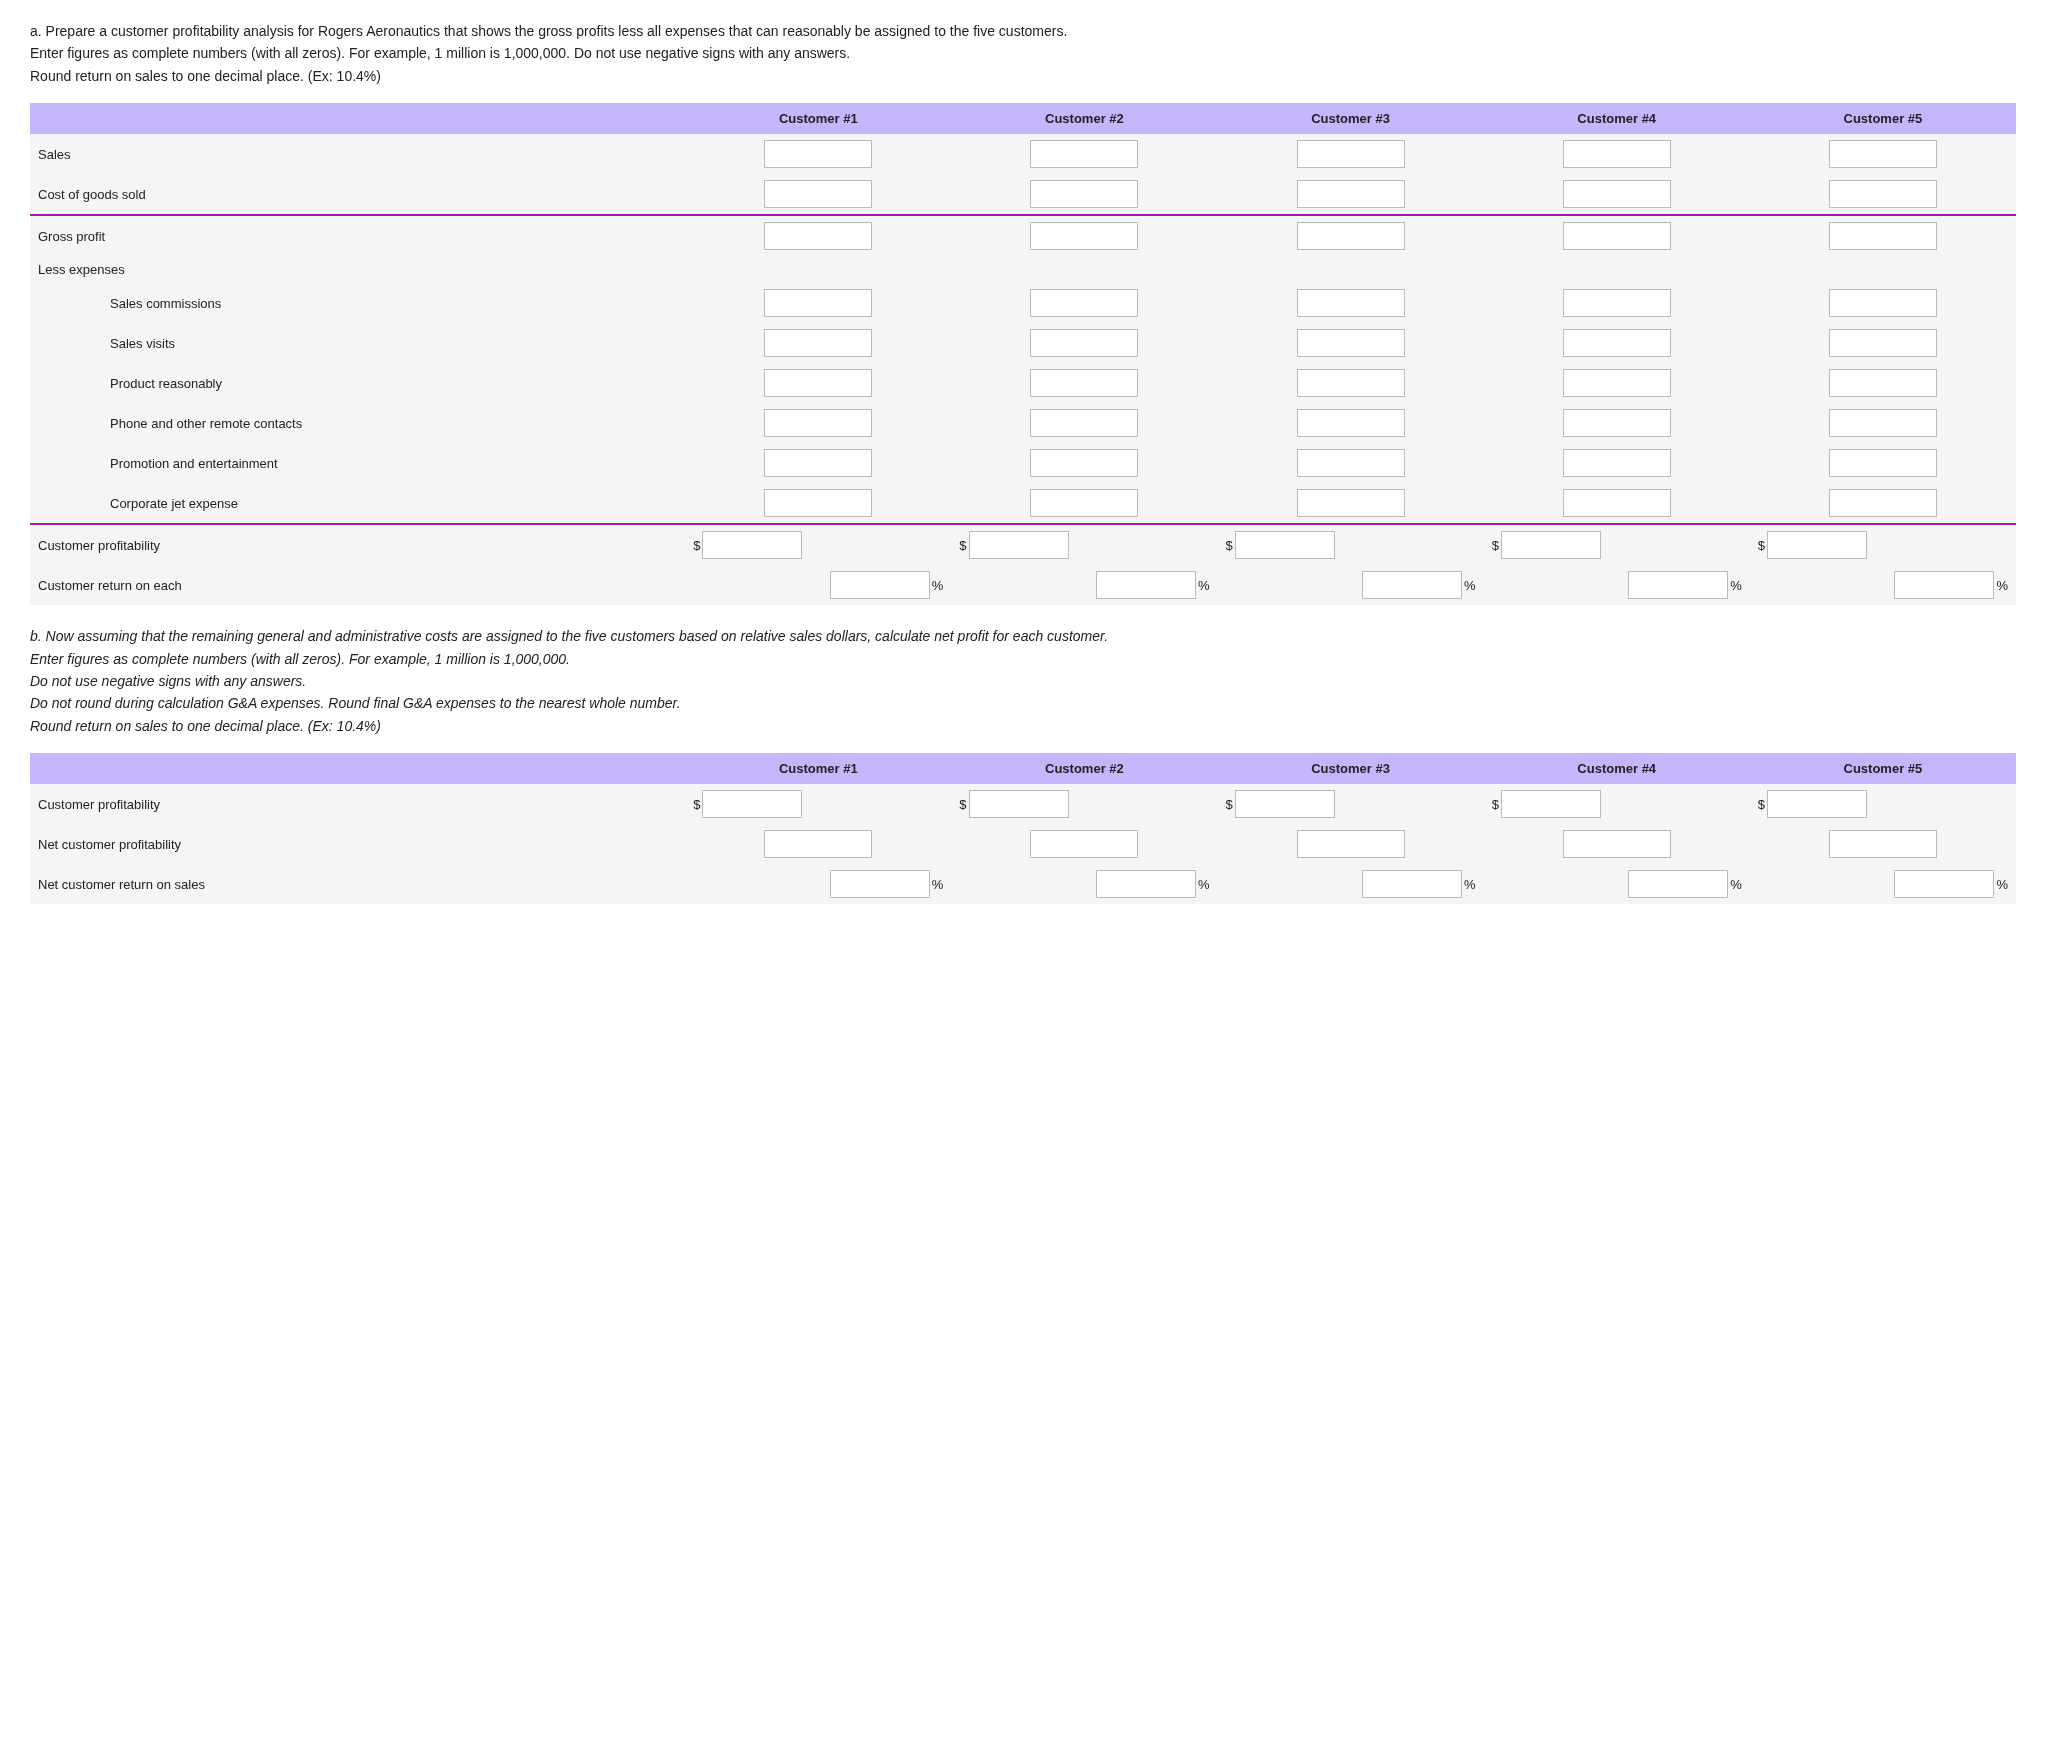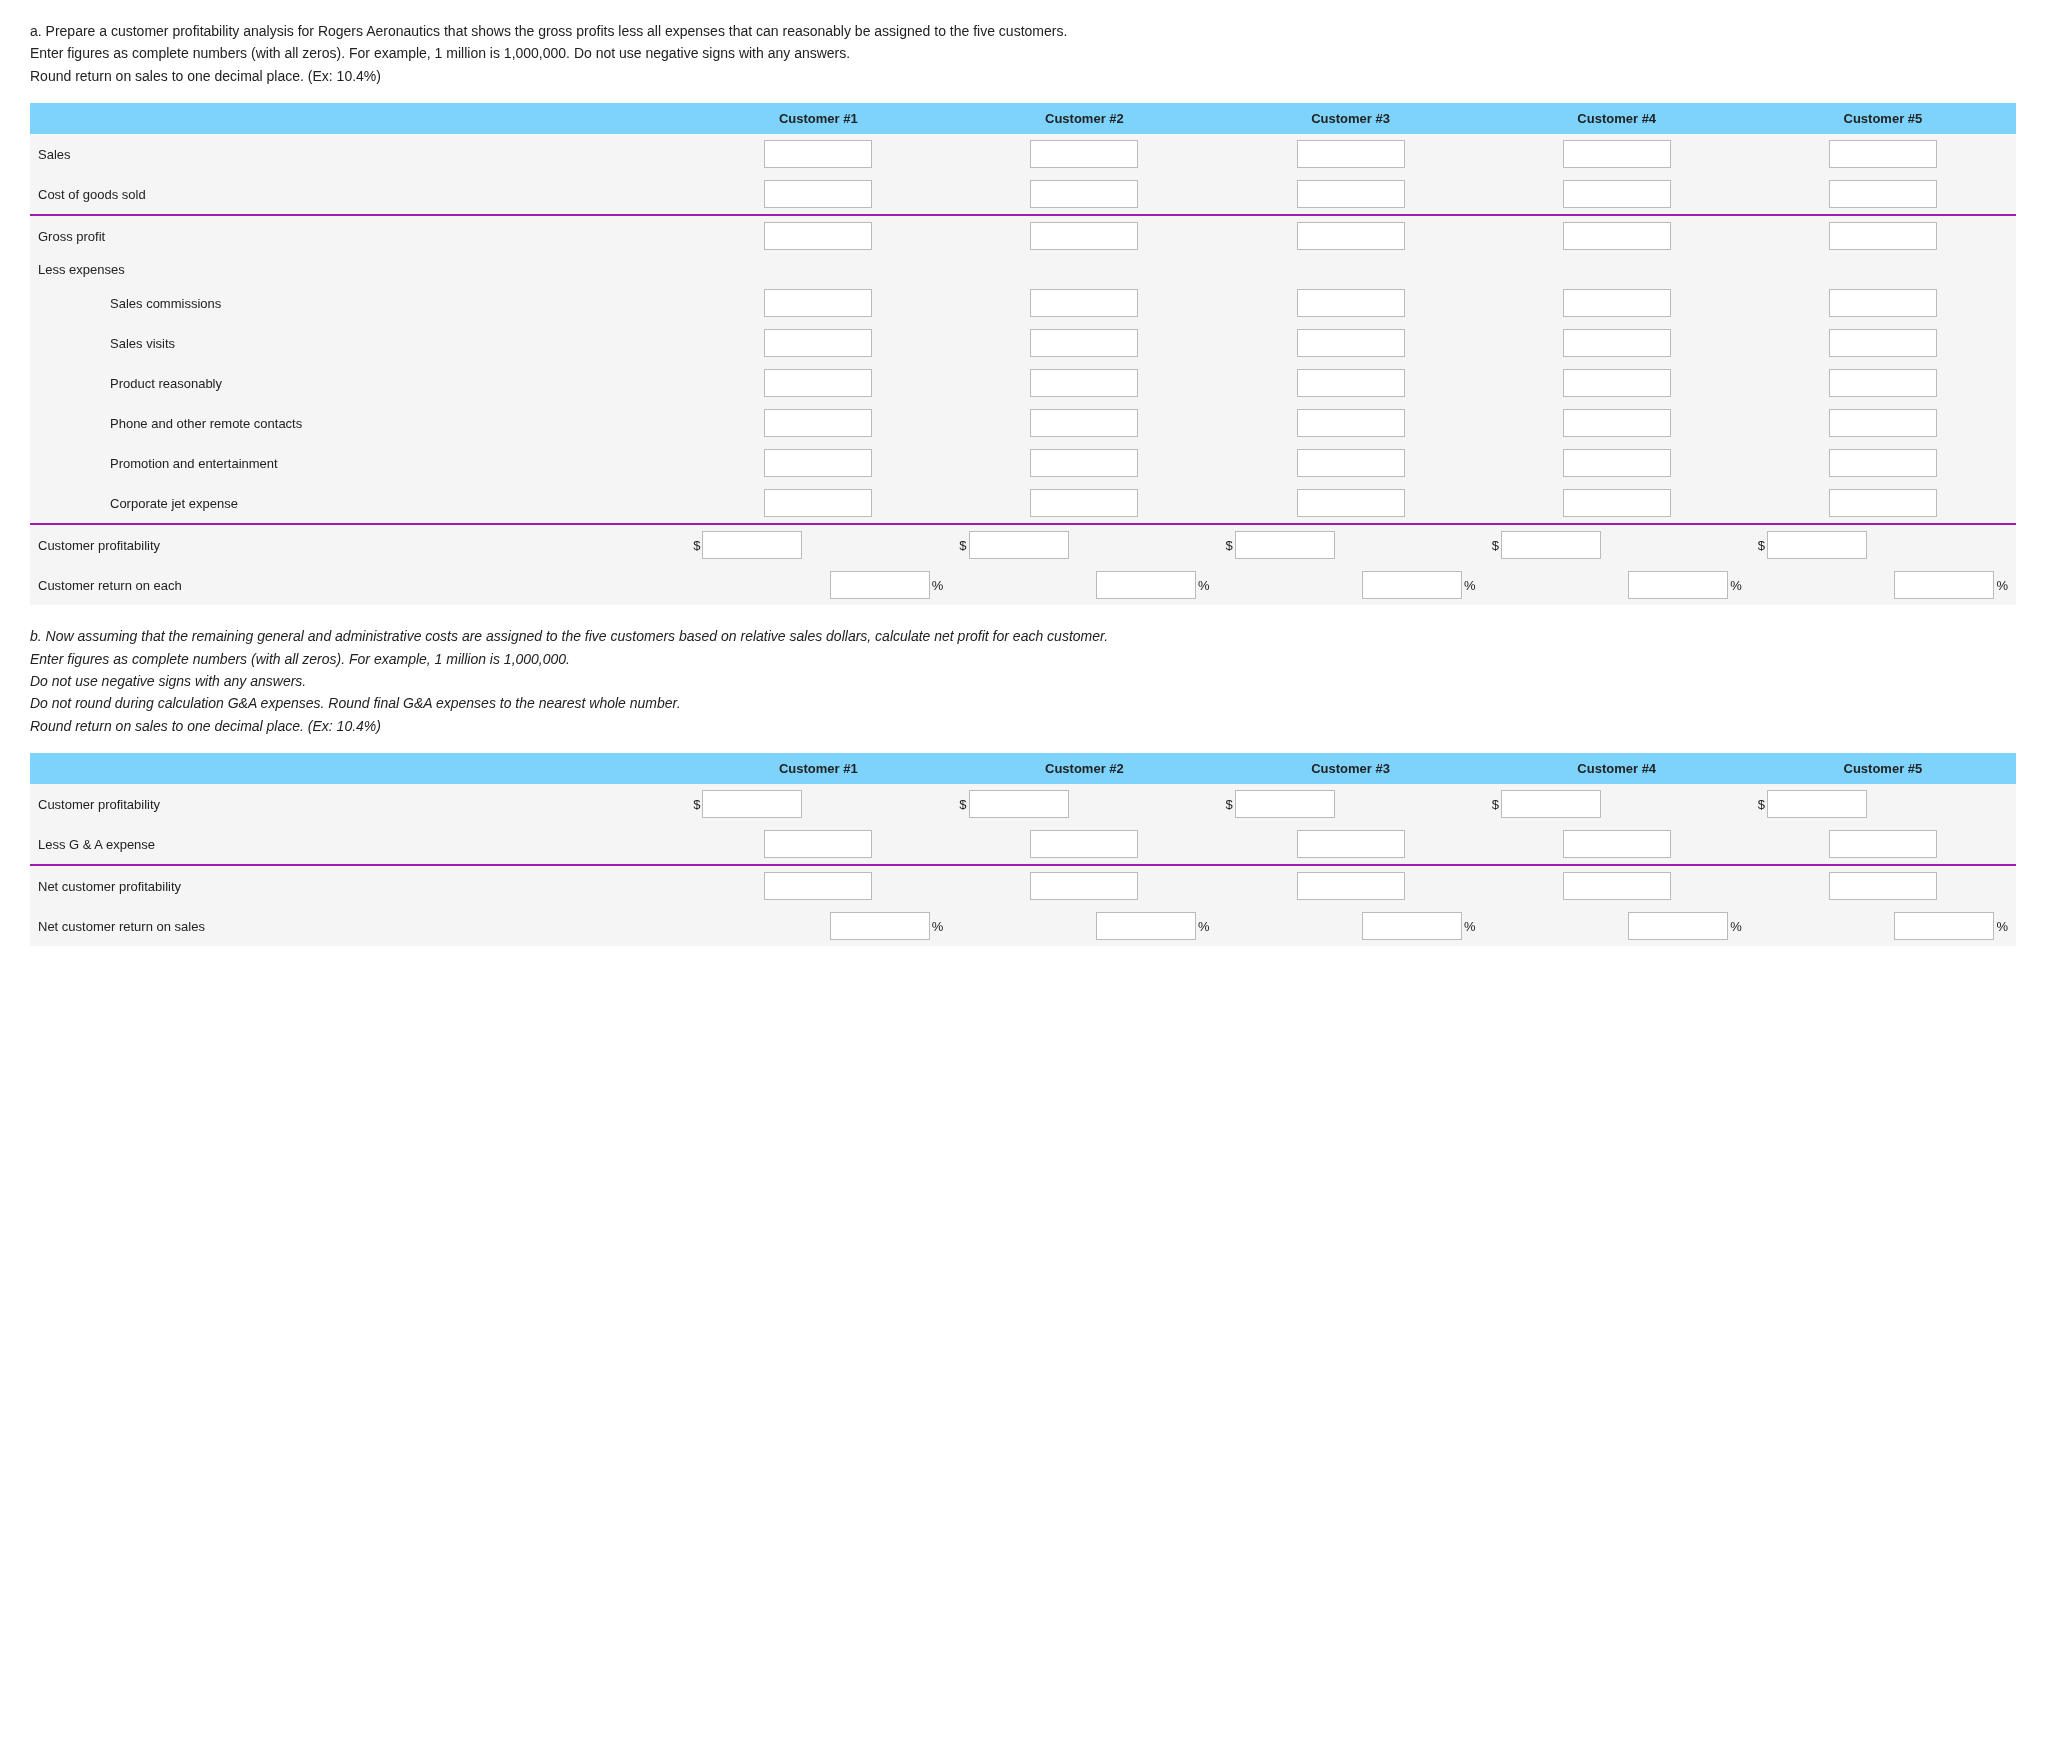--- a/index.html
+++ b/index.html
@@ -13,21 +13,21 @@
     .instructions {
       margin-bottom: 16px;
       line-height: 1.6;
     }
     .table-container {
       width: 100%;
       border-collapse: collapse;
       margin-bottom: 20px;
     }
     .header-row {
-      background-color: #7dd3fc;
+      background-color: #c4b5fd;
       padding-left: 31px;
     }
     .header-row th {
       padding: 8px 10px;
       font-weight: bold;
       text-align: center;
       font-size: 13px;
     }
     .header-row th:first-child {
       text-align: left;
@@ -332,28 +332,20 @@
           </div>
         </td>
         <td class="input-cell">
           <div class="dollar-input">
             <span>$</span>
             <input type="text" value="" style="">
           </div>
         </td>
       </tr>
 
-      <tr class="border-bottom-dark">
-        <td class="row-label">Less G &amp; A expense</td>
-        <td class="input-cell"><input type="text" value="" style=""></td>
-        <td class="input-cell"><input type="text" value="" style=""></td>
-        <td class="input-cell"><input type="text" value="" style=""></td>
-        <td class="input-cell"><input type="text" value="" style=""></td>
-        <td class="input-cell"><input type="text" value="" style=""></td>
-      </tr>
 
       <tr>
         <td class="row-label">Net customer profitability</td>
         <td class="input-cell"><input type="text" value="" style=""></td>
         <td class="input-cell"><input type="text" value="" style=""></td>
         <td class="input-cell"><input type="text" value="" style=""></td>
         <td class="input-cell"><input type="text" value="" style=""></td>
         <td class="input-cell"><input type="text" value="" style=""></td>
       </tr>
 

